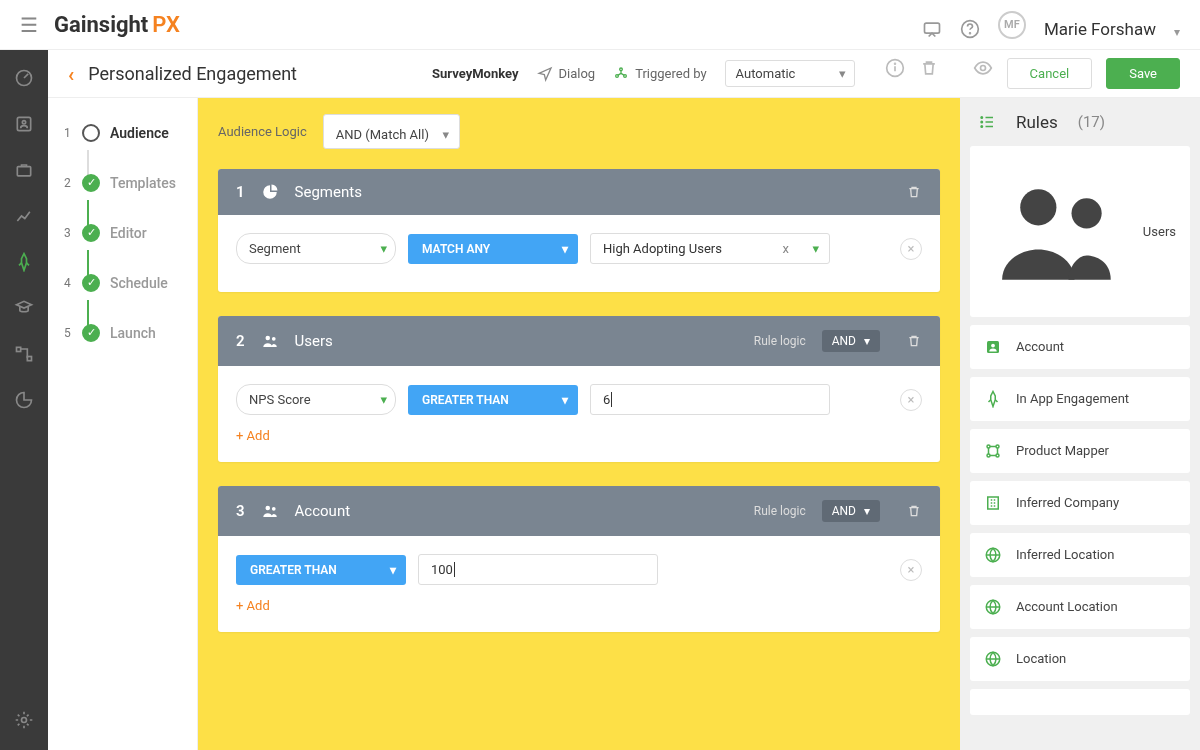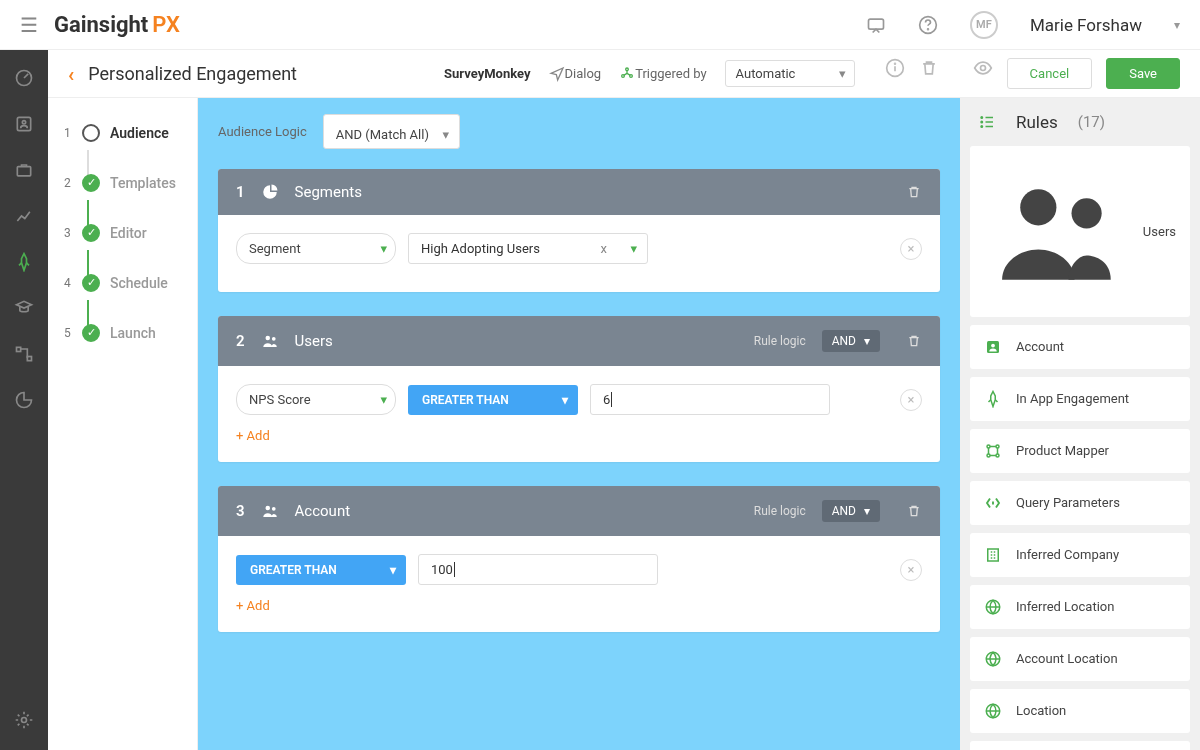--- a/index.html
+++ b/index.html
@@ -2,55 +2,55 @@
 <html><head>
 <meta charset="utf-8">
 <style>
 *{box-sizing:border-box;margin:0;padding:0;font-family:-apple-system,BlinkMacSystemFont,"Segoe UI",Roboto,sans-serif}
 body{width:1200px;height:750px;overflow:hidden;background:#fff}
 .topbar{height:50px;display:flex;align-items:center;padding:0 20px;border-bottom:1px solid #eee}
 .hamburger{color:#888;font-size:20px;margin-right:16px;cursor:pointer}
 .logo{font-size:22px;font-weight:400;color:#333}
 .logo .g{font-weight:700}
 .logo .px{color:#f58220;font-weight:600;margin-left:4px}
-.topbar-right{margin-left:auto;display:flex;align-items:center;gap:32px}
+.topbar-right{margin-left:auto;display:flex;align-items:flex-end;gap:18px}
 .ic{color:#999;width:20px;height:20px;cursor:pointer}
 .avatar{width:28px;height:28px;border-radius:50%;border:2px solid #ccc;display:flex;align-items:center;justify-content:center;font-size:11px;color:#aaa;font-weight:600}
 .username{font-size:17px;color:#333}
 .chev{color:#999;font-size:12px}
 .app{display:flex;height:700px}
 .rail{width:48px;background:#3a3a3a;display:flex;flex-direction:column;align-items:center;padding-top:18px;gap:26px}
 .rail .ri{color:#888;width:20px;height:20px;cursor:pointer}
 .rail .ri.active{color:#4caf50}
 .rail .gear{margin-top:auto;margin-bottom:20px}
 .subhead{height:48px;border-bottom:1px solid #eee;display:flex;align-items:center;padding:0 20px;background:#fff;position:absolute;left:48px;right:0;top:50px}
 .back{color:#f58220;font-size:20px;font-weight:700;margin-right:14px;cursor:pointer}
 .pagetitle{font-size:18px;color:#333}
 .subhead-mid{margin-left:auto;display:flex;align-items:center;gap:18px;font-size:13px;color:#666}
 .sm{font-weight:700;color:#333}
-.dialog-pill{display:flex;align-items:center;}
+.dialog-pill{display:flex;align-items:center;gap:6px}
 .trigger-select{border:1px solid #ddd;border-radius:3px;padding:5px 24px 5px 10px;font-size:13px;color:#444;background:#fff;position:relative;min-width:130px}
 .trigger-select::after{content:'▾';position:absolute;right:8px;color:#888}
 .subhead-right{margin-left:30px;display:flex;align-items:flex-start;gap:14px}
 .icbtn{color:#bbb;cursor:pointer}
 .btn{border:1px solid #ddd;background:#fff;padding:7px 22px;border-radius:3px;font-size:13px;cursor:pointer}
 .btn.cancel{color:#4caf50}
 .btn.save{background:#4caf50;color:#fff;border-color:#4caf50}
 .wizard{width:150px;padding:26px 16px;border-right:1px solid #eee;background:#fff;margin-top:48px}
 .step{display:flex;align-items:center;gap:10px;margin-bottom:32px;position:relative}
 .step::after{content:'';position:absolute;left:23px;top:26px;height:28px;width:2px;background:#4caf50}
 .step:last-child::after{display:none}
 .step.current::after{background:#ddd}
 .step .num{font-size:12px;color:#777;width:8px}
 .step .dot{width:18px;height:18px;border-radius:50%;border:2px solid #555;background:#fff}
 .step.done .dot{background:#4caf50;border-color:#4caf50;position:relative}
 .step.done .dot::after{content:'✓';color:#fff;font-size:11px;position:absolute;left:3px;top:0}
 .step .lbl{font-size:14px;color:#999;font-weight:500}
 .step.current .lbl{color:#333;font-weight:600}
-.main{flex:1;background:#7dd3fc;margin-top:48px;padding:16px 20px;overflow-y:auto}
+.main{flex:1;background:#fde047;margin-top:48px;padding:16px 20px;overflow-y:auto}
 .logic-row{display:flex;align-items:center;gap:16px;margin-bottom:20px;font-size:13px;color:#666}
 .sel{border:1px solid #ddd;background:#fff;border-radius:3px;padding:12px 30px 6px 12px;font-size:13px;position:relative;color:#444;cursor:pointer}
 .sel::after{content:'▾';position:absolute;right:10px;color:#888}
 .card{background:#fff;border-radius:3px;margin-bottom:24px;box-shadow:0 1px 2px rgba(0,0,0,.05)}
 .card-h{background:#7a8591;color:#fff;padding:14px 18px;display:flex;align-items:center;gap:16px;border-radius:3px 3px 0 0}
 .card-h .n{font-size:15px;font-weight:600}
 .card-h .hic{width:18px;height:18px}
 .card-h .title{font-size:15px}
 .card-h .rl{margin-left:auto;font-size:12px;color:#ddd}
 .logic-pill{background:#606a75;padding:4px 10px;border-radius:3px;display:flex;align-items:center;gap:8px;font-size:12px}
@@ -223,20 +223,21 @@
             <span class="title">Segments</span>
             <span style="margin-left:auto">
               <svg class="trash" viewBox="0 0 24 24" fill="none" stroke="currentColor" stroke-width="2">
                 <path d="M5 7h14M9 7V5h6v2m-8 0l1 12h8l1-12"></path>
               </svg>
             </span>
           </div>
           <div class="card-b">
             <div class="rule-row">
               <div class="field-sel">Segment</div>
+              <div class="op">MATCH ANY</div>
               <div class="val">High Adopting Users<span class="x">x</span></div>
               <span class="del">×</span>
             </div>
           </div>
         </div>
         <div class="card">
           <div class="card-h">
             <span class="n">2</span>
             <svg class="hic" viewBox="0 0 24 24" fill="currentColor">
               <circle cx="9" cy="8" r="3"></circle>
@@ -329,26 +330,20 @@
           <svg class="ric" viewBox="0 0 24 24" fill="none" stroke="currentColor" stroke-width="2">
             <circle cx="6" cy="6" r="2"></circle>
             <circle cx="18" cy="6" r="2"></circle>
             <circle cx="6" cy="18" r="2"></circle>
             <circle cx="18" cy="18" r="2"></circle>
             <path d="M8 6h8M6 8v8m12-8v8M8 18h8"></path>
           </svg>
           <span>Product Mapper</span>
         </div>
         <div class="rule-item">
-          <svg class="ric" viewBox="0 0 24 24" fill="none" stroke="currentColor" stroke-width="2.5">
-            <path d="M8 6l-4 6 4 6M16 6l4 6-4 6M12 10v4"></path>
-          </svg>
-          <span>Query Parameters</span>
-        </div>
-        <div class="rule-item">
           <svg class="ric" viewBox="0 0 24 24" fill="none" stroke="currentColor" stroke-width="2">
             <rect x="5" y="4" width="14" height="16"></rect>
             <path d="M9 8h2m2 0h2M9 12h2m2 0h2M9 16h2m2 0h2"></path>
           </svg>
           <span>Inferred Company</span>
         </div>
         <div class="rule-item">
           <svg class="ric" viewBox="0 0 24 24" fill="none" stroke="currentColor" stroke-width="2">
             <circle cx="12" cy="12" r="9"></circle>
             <path d="M3 12h18M12 3c2.5 2.5 4 5.5 4 9s-1.5 6.5-4 9c-2.5-2.5-4-5.5-4-9s1.5-6.5 4-9z"></path>

